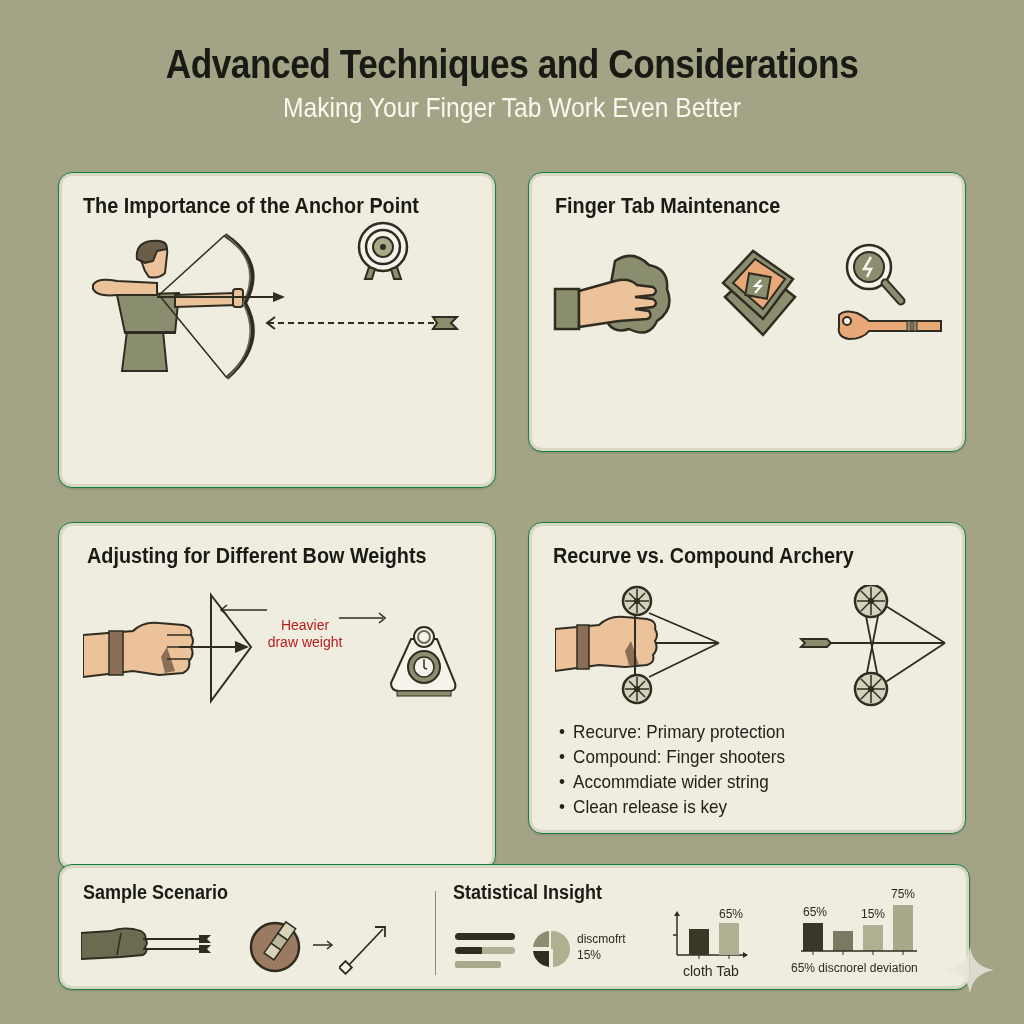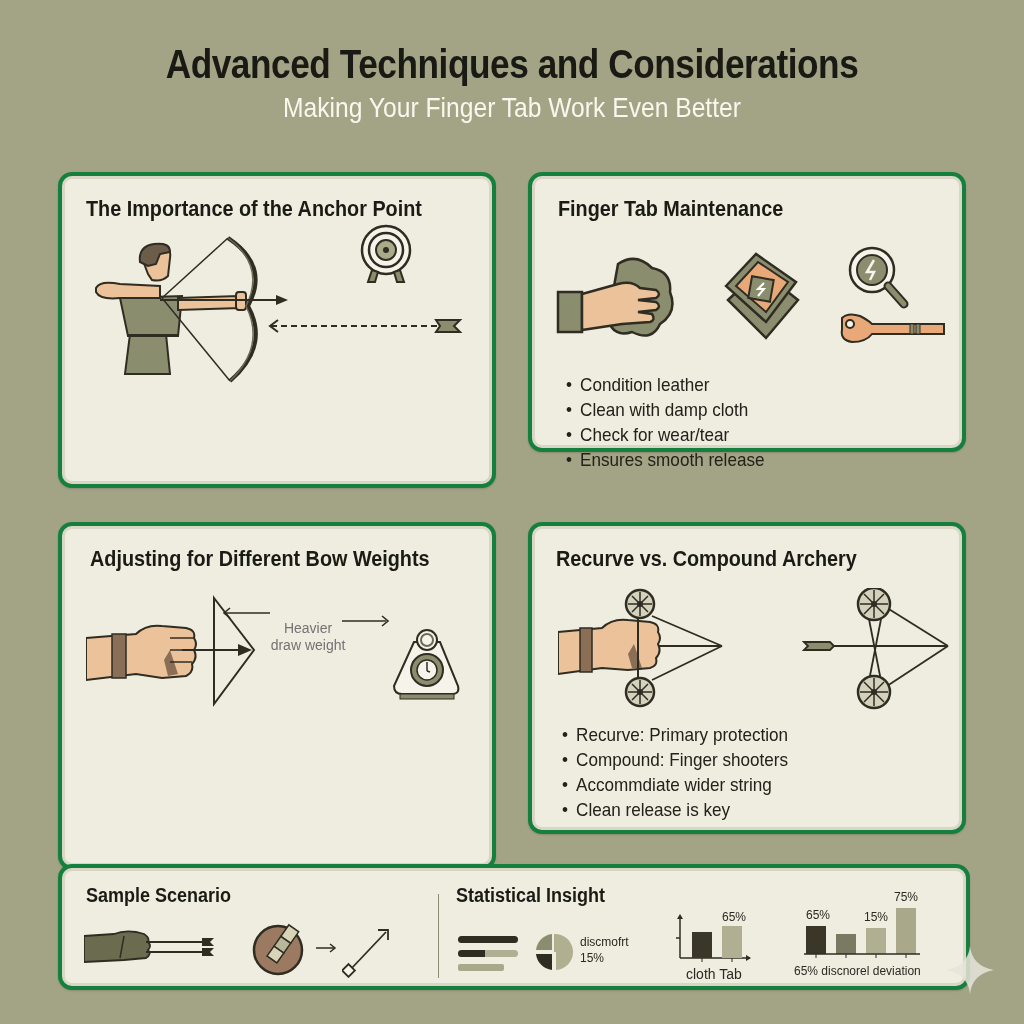--- a/index.html
+++ b/index.html
@@ -18,35 +18,35 @@
     }
     .page-subtitle {
       position: absolute; left: 0; top: 92px; width: 1024px;
       text-align: center; font-size: 28px; color: #faf8ee;
       transform: scaleX(0.88);
     }
     .card {
       position: absolute;
       background: #efece0;
       border-radius: 14px;
-      border: 4px solid #15803d;
+      border: 1px solid #15803d;
       box-shadow: inset 0 0 0 3px #d9d6c6, 0 1px 2px rgba(0,0,0,0.15);
     }
     .card-title {
       position: absolute; font-size: 22px; font-weight: bold; color: #1b1b15;
       transform: scaleX(0.9); transform-origin: left center; white-space: nowrap;
     }
     .bullets { position: absolute; list-style: none; }
     .bullets li {
       font-size: 19px; line-height: 25px; color: #22221b;
       transform: scaleX(0.9); transform-origin: left center; white-space: nowrap;
     }
     .bullets li::before { content: "•"; margin-right: 9px; }
     .icon { position: absolute; }
-    .small-label { position: absolute; font-size: 14px; color: #737373; text-align: center; line-height: 17px; }
+    .small-label { position: absolute; font-size: 14px; color: #b91c1c; text-align: center; line-height: 17px; }
     .divider { position: absolute; width: 1px; background: #8c8b78; }
     .bar { position: absolute; }
     .bar-label { position: absolute; font-size: 12px; color: #2a2a22; }
     .sparkle { position: absolute; }
   </style>
 </head>
 <body>
 
 <div class="page-title">Advanced Techniques and Considerations</div>
 <div class="page-subtitle">Making Your Finger Tab Work Even Better</div>
@@ -110,26 +110,20 @@
     <path d="M26 14 L19 26 L26 26 L22 34" fill="none" stroke="#f5f3ea" stroke-width="2.5"></path>
     <line x1="40" y1="40" x2="56" y2="58" stroke="#2f2c22" stroke-width="9" stroke-linecap="round"></line>
     <line x1="40" y1="40" x2="56" y2="58" stroke="#8b8e6e" stroke-width="5" stroke-linecap="round"></line>
   </svg>
   <svg class="icon" style="left:306px;top:136px;" width="110" height="32" viewBox="0 0 110 32">
     <path d="M4 6 Q10 0 22 4 Q30 8 34 12 L106 12 L106 22 L34 22 Q28 30 14 30 Q2 28 4 18 Z" fill="#e8a878" stroke="#2f2c22" stroke-width="2"></path>
     <circle cx="12" cy="12" r="4" fill="#f5f3ea" stroke="#2f2c22" stroke-width="2"></circle>
     <rect x="72" y="12" width="4" height="10" fill="#8b8e6e" stroke="#2f2c22" stroke-width="1"></rect>
     <rect x="78" y="12" width="4" height="10" fill="#8b8e6e" stroke="#2f2c22" stroke-width="1"></rect>
   </svg>
-  <ul class="bullets" style="left:34px;top:196px;">
-    <li>Condition leather</li>
-    <li>Clean with damp cloth</li>
-    <li>Check for wear/tear</li>
-    <li>Ensures smooth release</li>
-  </ul>
 </div>
 
 <div class="card" style="left:58px;top:522px;width:438px;height:348px;">
   <div class="card-title" style="left:28px;top:20px;">Adjusting for Different Bow Weights</div>
   <svg class="icon" style="left:24px;top:68px;" width="170" height="118" viewBox="0 0 170 118">
     <path d="M128 4 L168 56 L128 110 Z" fill="none" stroke="#2f2c22" stroke-width="2"></path>
     <path d="M0 44 L50 40 Q60 30 76 32 L100 34 Q110 36 108 44 Q112 50 108 56 Q112 64 106 70 Q108 78 100 82 L76 84 L50 80 L0 86 Z" fill="#ecc29b" stroke="#2f2c22" stroke-width="2"></path>
     <rect x="26" y="40" width="14" height="44" fill="#8a6e55" stroke="#2f2c22" stroke-width="1.5"></rect>
     <path d="M78 66 L84 56 L92 80 L82 82 Z" fill="#8a6e55"></path>
     <line x1="84" y1="44" x2="108" y2="44" stroke="#2f2c22" stroke-width="1.5"></line>

